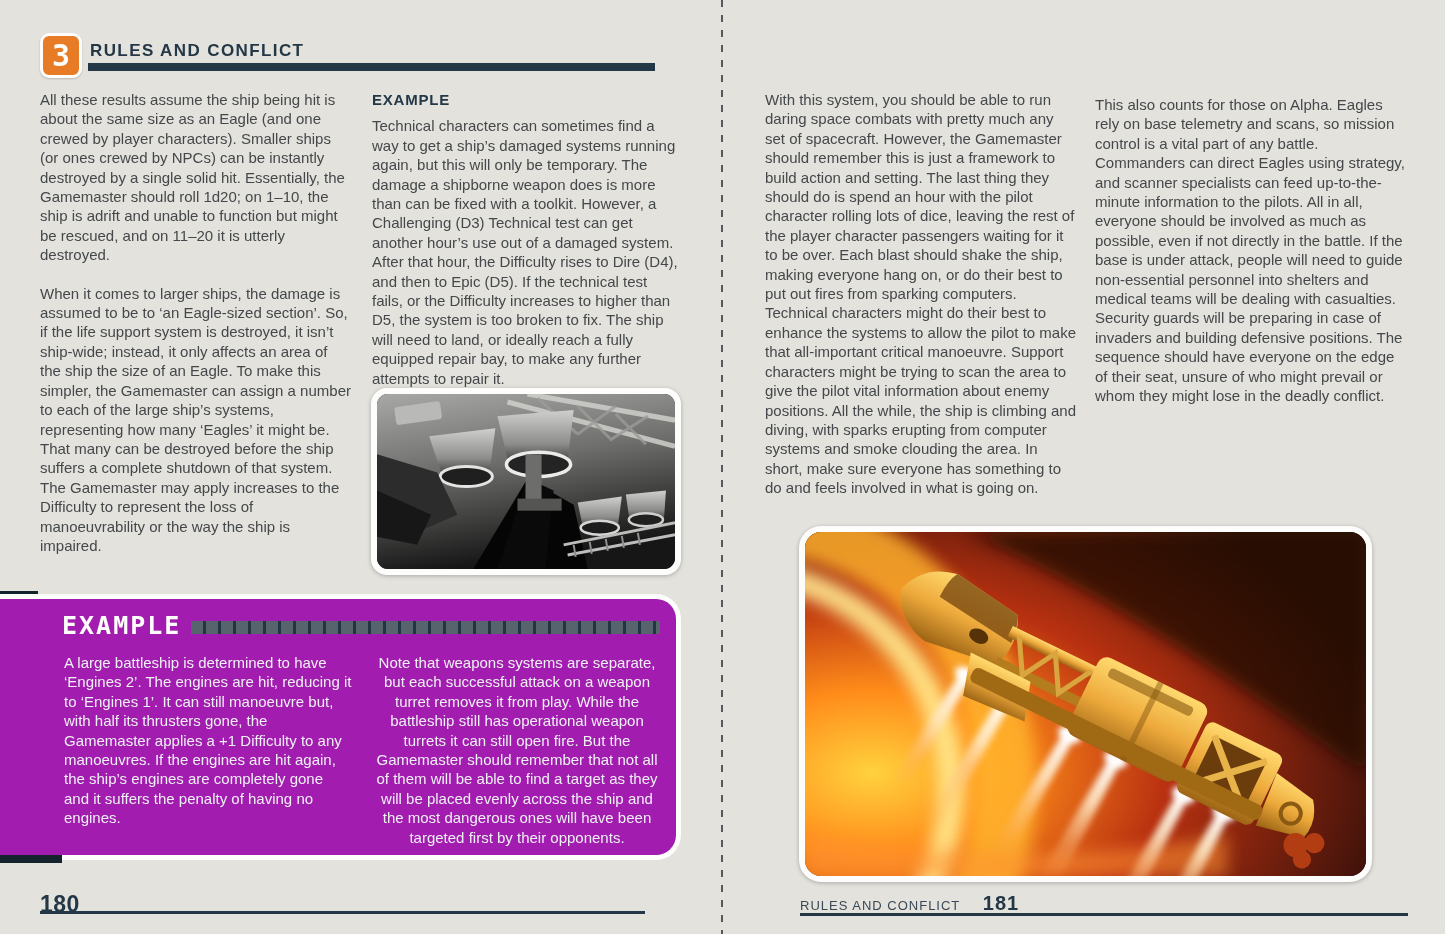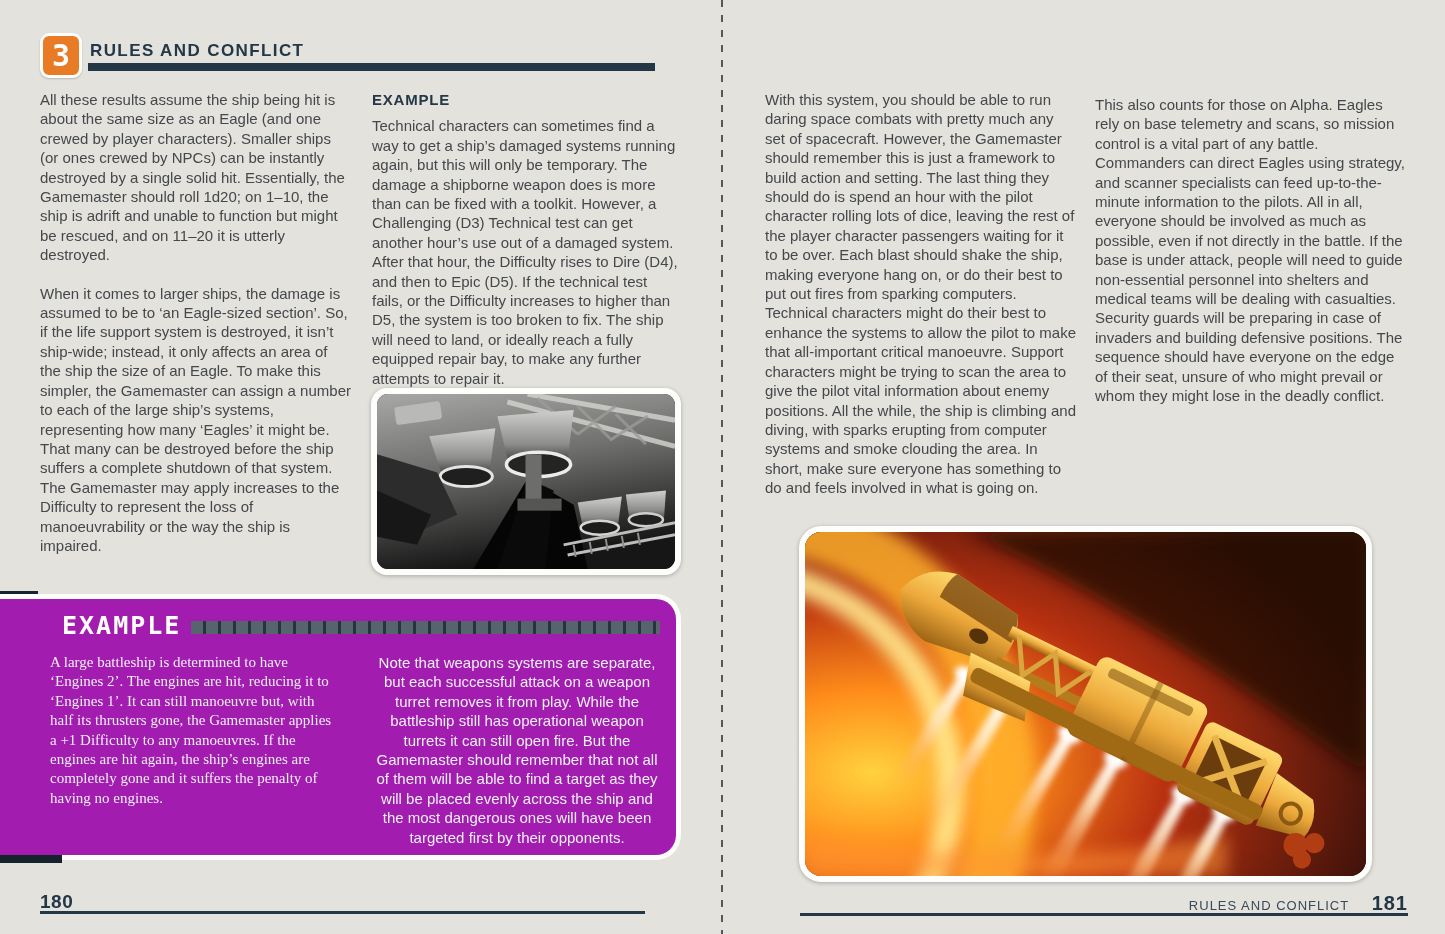--- a/index.html
+++ b/index.html
@@ -68,30 +68,30 @@
   }
   .example-heading {
     color:#fdfdfb; font-family:"DejaVu Sans Mono", monospace;
     font-weight:bold; font-size:25px; letter-spacing:2px;
   }
   .example-squares {
     flex:1; height:13px; margin-left:10px; margin-top:4px;
     background:repeating-linear-gradient(90deg,#57646e 0 12px,#233543 12px 15px);
   }
   .example-col { position:absolute; top:54px; color:#eef1f3; line-height:19.4px; font-size:15px; }
-  .example-col-1 { left:50px;  width:288px;font-family:Liberation Serif, serif; }
+  .example-col-1 { left:64px;  width:288px; }
   .example-col-2 { left:370px; width:294px;text-align:center; }
 
   
   .page-num-left {
-    left:40px; top:891px; font-size:19px; font-weight:800; color:#233746; letter-spacing:.5px;
+    left:40px; top:891px; font-size:23px; font-weight:800; color:#233746; letter-spacing:.5px;
   }
   .footer-line-left  { left:40px;  top:911px; width:605px; height:3px; background:#233746; }
   .footer-right {
-    left:800px; top:892px; width:608px; text-align:right; color:#233746;
+    left:800px; top:892px; width:608px; color:#233746;
   }
   .footer-right .footer-label {
     font-size:13px; letter-spacing:1px; color:#39novela4856; color:#3a4956; margin-right:18px;
   }
   .footer-right .page-num-right { font-size:20px; font-weight:800; letter-spacing:1px; }
   .footer-line-right { left:800px; top:913px; width:608px; height:3px; background:#233746; }
 
   
   .center-divider {
     left:721px; top:0; width:2px; height:934px;

